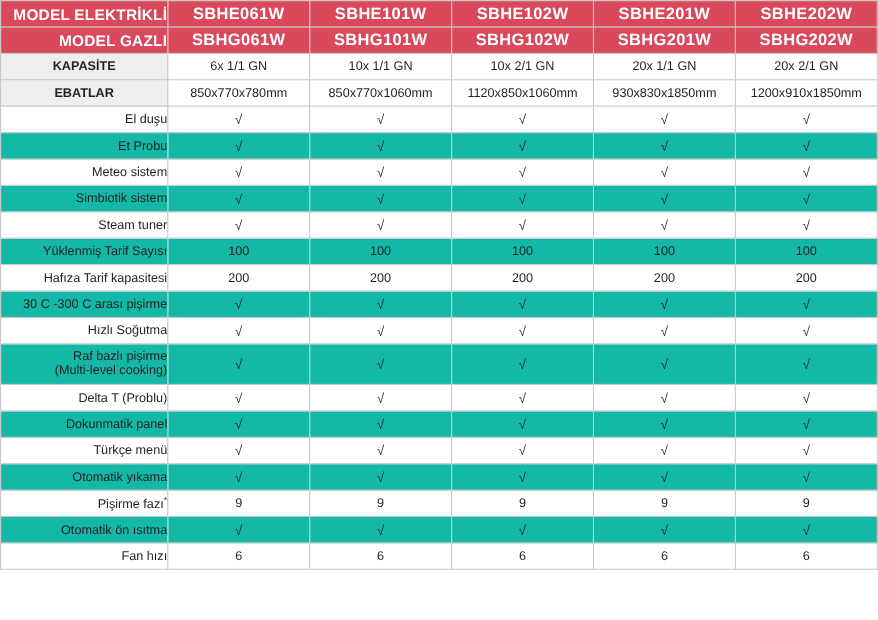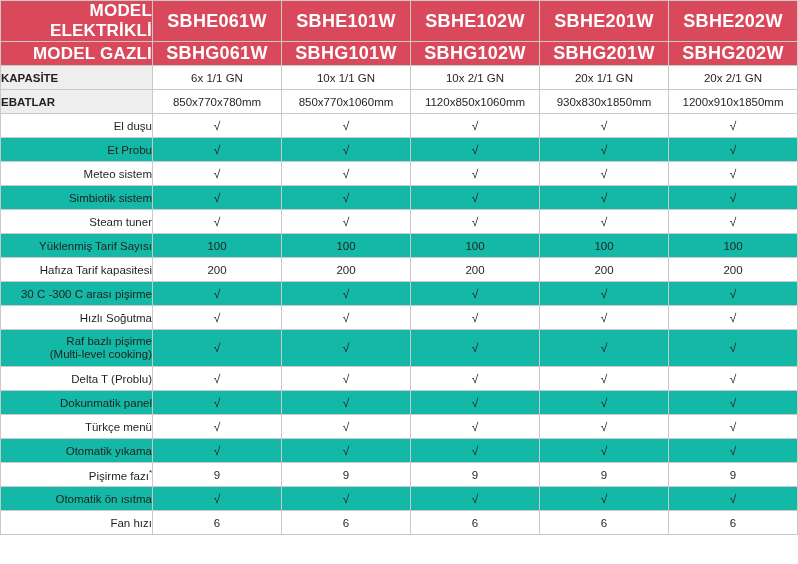--- a/index.html
+++ b/index.html
@@ -26,43 +26,43 @@
   }
   .col-label { width: 152px; }
   .col-model { width: 129px; }
 
   
   .hdr-row td {
     background: #d9485b;
     color: #ffffff;
     border: 1px solid #e27d8a;
     font-weight: bold;
-    font-size: 17px;
+    font-size: 14px;
     height: 23px;
     text-align: center;
     letter-spacing: .2px;
   }
   .hdr-row td.lbl {
     text-align: right;
     padding-right: 8px;
   }
   .hdr-row td.model {
-    font-size: 18px;
+    font-size: 15px;
     letter-spacing: .3px;
   }
 
   
   .spec-row td {
     height: 23px;
     font-size: 11.5px;
     background: #ffffff;
   }
   .spec-row td.lbl {
     background: #eeeeee;
-    text-align: left;
+    text-align: center;
     padding-right: 8px;
     font-weight: bold;
   }
   .spec-row td.val {
     text-align: center;
   }
 
   
   .feat-row td {
     height: 23px;

